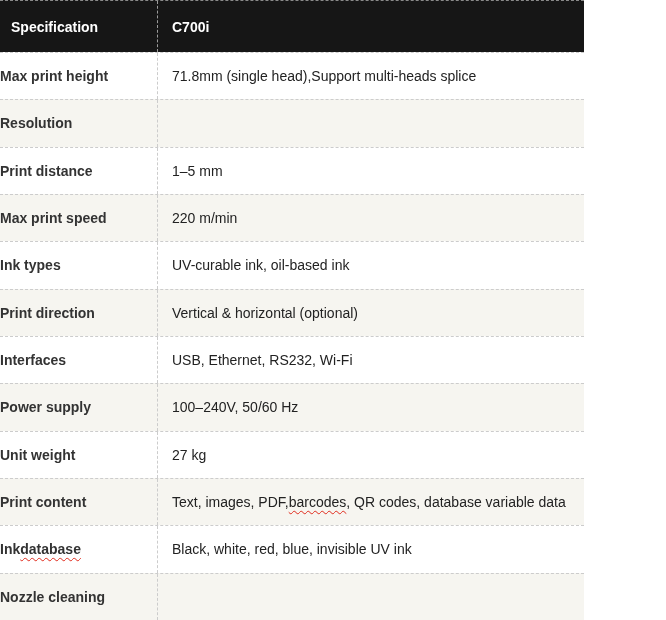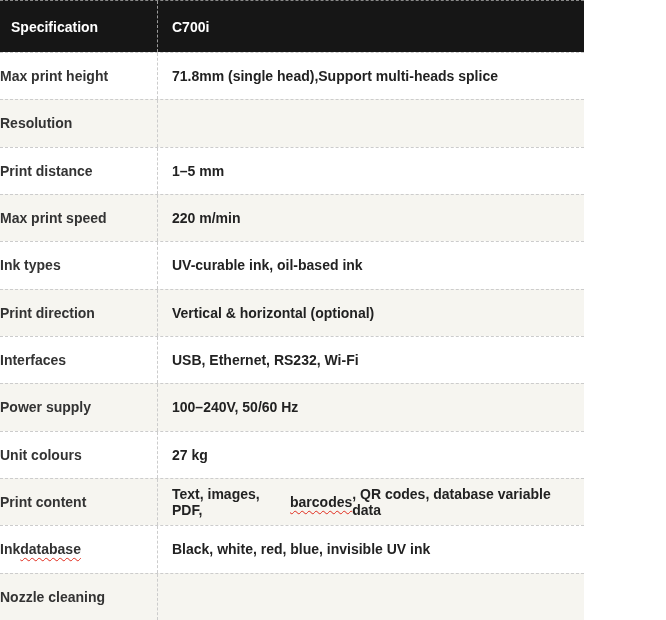--- a/index.html
+++ b/index.html
@@ -58,21 +58,20 @@
     background: #ffffff;
   }
   .row:nth-child(even) {
     background: #f6f5f0;
   }
   .row .cell {
     display: flex;
     align-items: center;
     font-size: 14px;
     box-sizing: border-box;
-    font-weight: bold;
   }
   .row .label {
     width: 158px;
     flex: 0 0 158px;
     font-weight: bold;
     color: #333333;
     border-right: 1px dashed #cccccc;
   }
   .row .value {
     flex: 1;
@@ -131,21 +130,21 @@
     <div class="cell label">Interfaces</div>
     <div class="cell value">USB, Ethernet, RS232, Wi-Fi</div>
   </div>
 
   <div class="row">
     <div class="cell label">Power supply</div>
     <div class="cell value">100–240V, 50/60 Hz</div>
   </div>
 
   <div class="row">
-    <div class="cell label">Unit colours</div>
+    <div class="cell label">Unit weight</div>
     <div class="cell value">27 kg</div>
   </div>
 
   <div class="row">
     <div class="cell label">Print content</div>
     <div class="cell value">Text, images, PDF, <span class="squiggle">barcodes</span>, QR codes, database variable data</div>
   </div>
 
   <div class="row">
     <div class="cell label">Ink <span class="squiggle">database</span></div>

